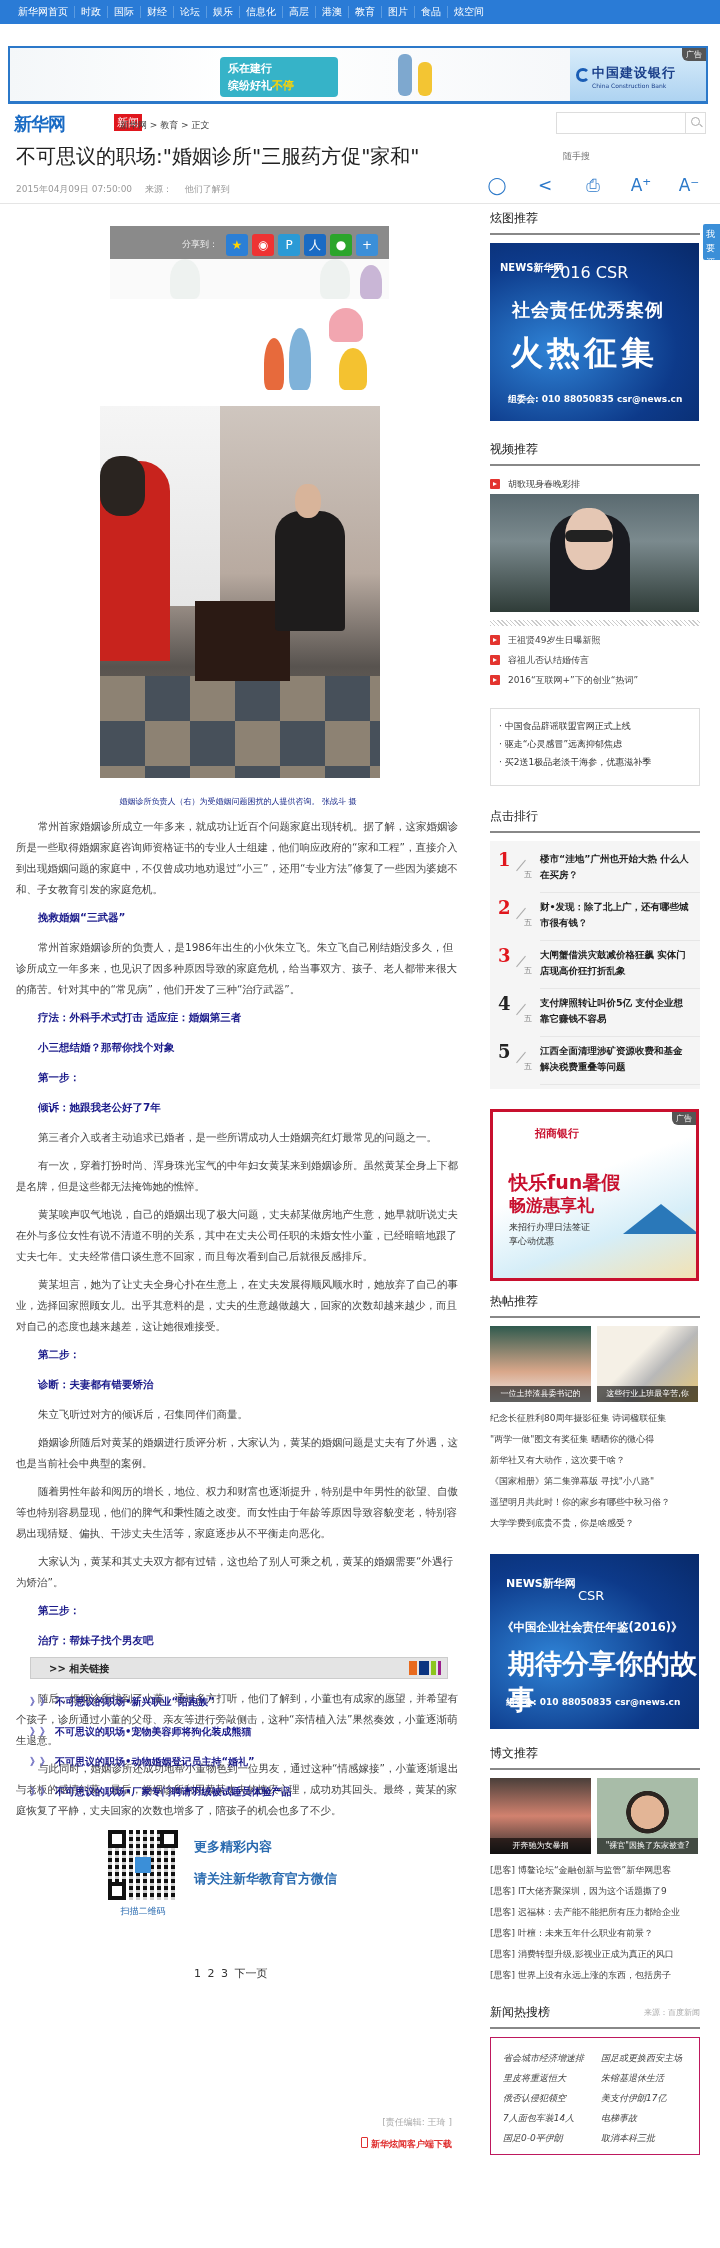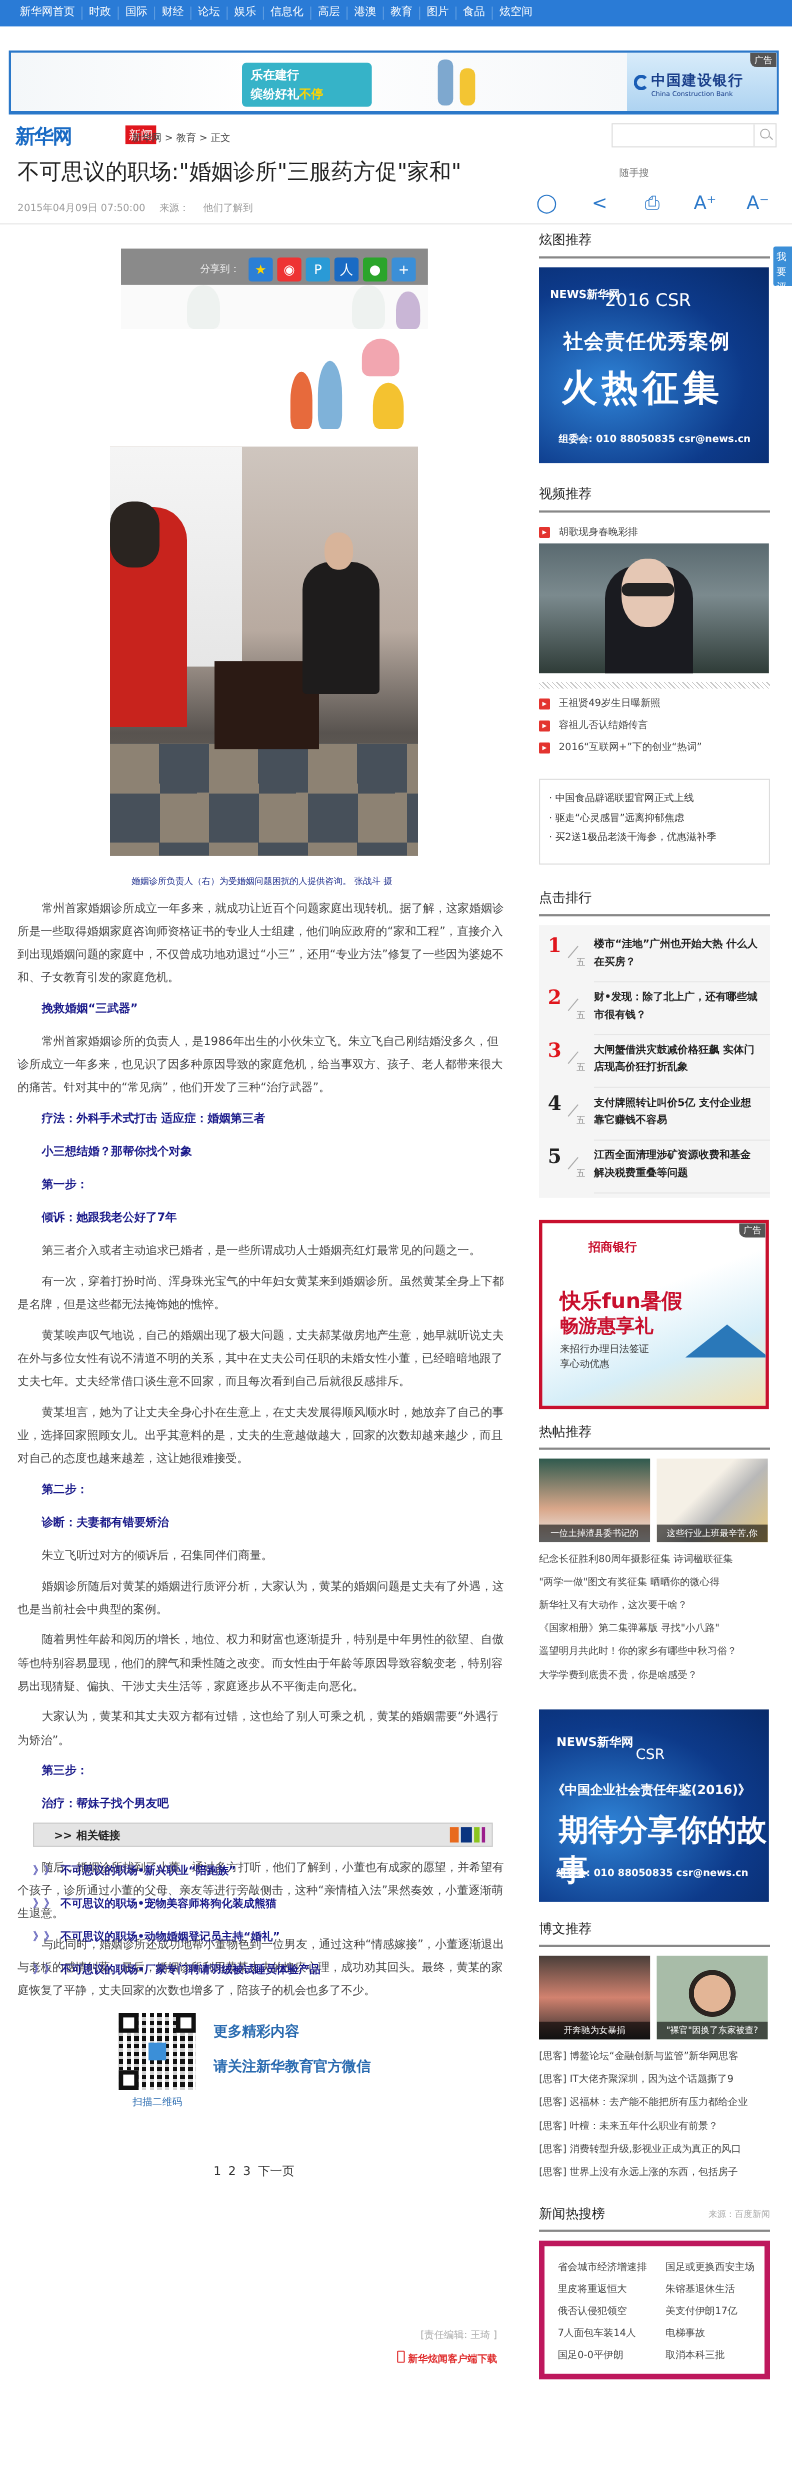--- a/index.html
+++ b/index.html
@@ -15,21 +15,21 @@
 .adbar .right{position:absolute;left:560px;top:0;right:0;height:100%;background:linear-gradient(180deg,#d8ecfa,#aed3f1);}
 .adbar .bank{position:absolute;left:582px;top:16px;color:#1a3f8a;font-size:13px;font-weight:bold;letter-spacing:1px;}
 .adbar .bank small{display:block;font-size:6px;font-weight:normal;letter-spacing:0;}
 .adbar .bankicon{position:absolute;left:566px;top:20px;width:14px;height:14px;border-radius:50%;border:3px solid #1a5db5;border-right-color:transparent;}
 .adtag{position:absolute;right:0;top:0;background:#555;color:#fff;font-size:8px;padding:1px 4px;border-radius:0 0 0 6px;}
 .header{position:absolute;top:110px;left:14px;width:692px;height:30px;}
 .logo{position:absolute;left:0;top:2px;font-size:18px;font-weight:bold;color:#1a6bc4;letter-spacing:-1px;}
 .logo-news{position:absolute;left:60px;top:4px;background:#e0161d;color:#fff;font-size:11px;padding:1px 3px;margin-left:40px;}
 .crumb{position:absolute;left:106px;top:9px;font-size:9px;color:#444;}
 .search{position:absolute;right:0;top:2px;width:150px;height:22px;border:1px solid #ddd;}
-.search input{border:none;outline:none;width:128px;height:20px;padding-left:6px;font-size:9px;color:#999;background:transparent;font-family:Liberation Serif, serif;margin-top:34px;}
+.search input{border:none;outline:none;width:128px;height:20px;padding-left:6px;font-size:9px;color:#999;background:transparent;font-family:Liberation Mono, monospace;margin-top:34px;}
 .search .sbtn{position:absolute;right:0;top:0;width:20px;height:20px;border-left:1px solid #ddd;}
 .search .sbtn:before{content:"";position:absolute;left:5px;top:4px;width:7px;height:7px;border:1px solid #aaa;border-radius:50%;}
 .search .sbtn:after{content:"";position:absolute;left:13px;top:12px;width:4px;height:1px;background:#aaa;transform:rotate(45deg);}
 .title{position:absolute;top:143px;left:16px;font-size:20px;color:#222;font-weight:normal;}
 .meta{position:absolute;top:183px;left:16px;font-size:9px;color:#999;}
 .meta span{margin-right:10px;}
 .tools{position:absolute;top:174px;right:20px;display:flex;gap:26px;}
 .tools div{width:22px;height:22px;color:#2b78c9;font-size:17px;text-align:center;line-height:22px;}
 .divider{position:absolute;top:203px;left:0;width:720px;height:1px;background:#e5e5e5;}
 .main{position:absolute;left:16px;top:210px;width:444px;}
@@ -104,21 +104,21 @@
 .thumbs{display:flex;gap:6px;margin-bottom:6px;}
 .thumb{width:101px;height:76px;position:relative;overflow:hidden;}
 .thumb .cap{position:absolute;left:0;bottom:0;width:100%;height:16px;background:rgba(0,0,0,.6);color:#fff;font-size:8px;text-align:center;line-height:16px;}
 .tl{font-size:9px;color:#444;height:21px;line-height:21px;white-space:nowrap;overflow:hidden;}
 .csr2{width:209px;height:175px;background:radial-gradient(ellipse at 30% 60%,#2f83d6,#0d3a8a 60%,#082a6a);color:#fff;position:relative;margin:20px 0 16px;overflow:hidden;}
 .csr2 .lg{position:absolute;left:16px;top:22px;font-size:11px;font-weight:bold;}
 .csr2 .cs{position:absolute;left:88px;top:34px;font-size:13px;}
 .csr2 .a{position:absolute;left:12px;top:66px;font-size:11.5px;font-weight:bold;}
 .csr2 .b{position:absolute;left:18px;top:92px;font-size:27px;font-weight:bold;}
 .csr2 .c{position:absolute;left:16px;top:142px;font-size:9px;font-weight:bold;}
-.hot{border:5px solid #be185d;padding:10px 0 6px 12px;display:grid;grid-template-columns:98px 98px;}
+.hot{border:1px solid #be185d;padding:10px 0 6px 12px;display:grid;grid-template-columns:98px 98px;font-style:italic;}
 .hot div{font-size:9px;color:#444;height:20px;line-height:20px;white-space:nowrap;}
 .feedback{position:absolute;left:703px;top:224px;width:17px;height:36px;background:#3b8fd8;color:#fff;font-size:9px;line-height:14px;padding:3px 0 0 3px;border-radius:2px 0 0 2px;}
 </style>
 </head>
 <body>
 
 <div class="topnav">
   <span>新华网首页</span>
   <span>时政</span>
   <span>国际</span>

